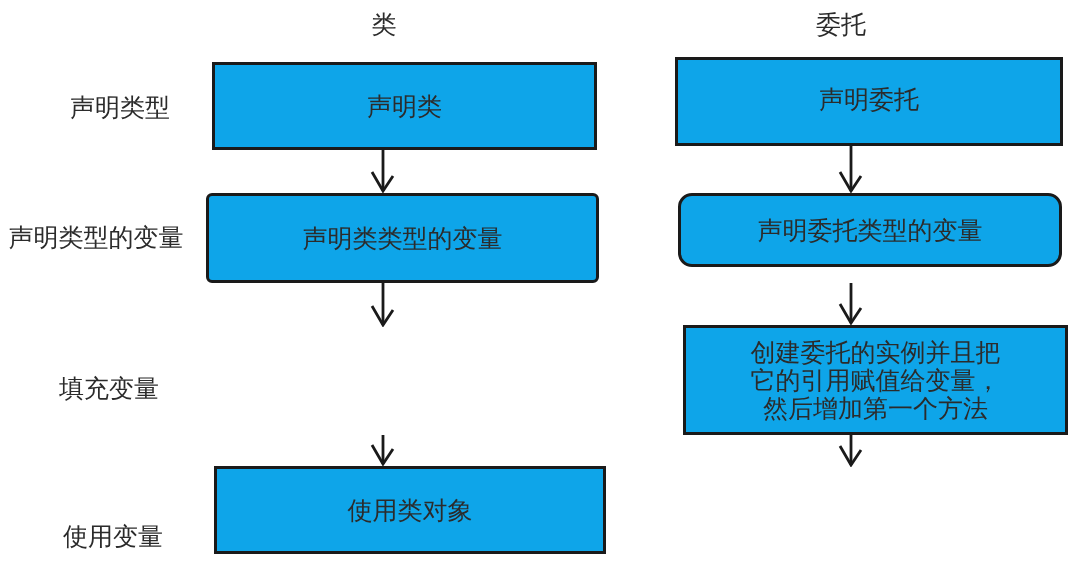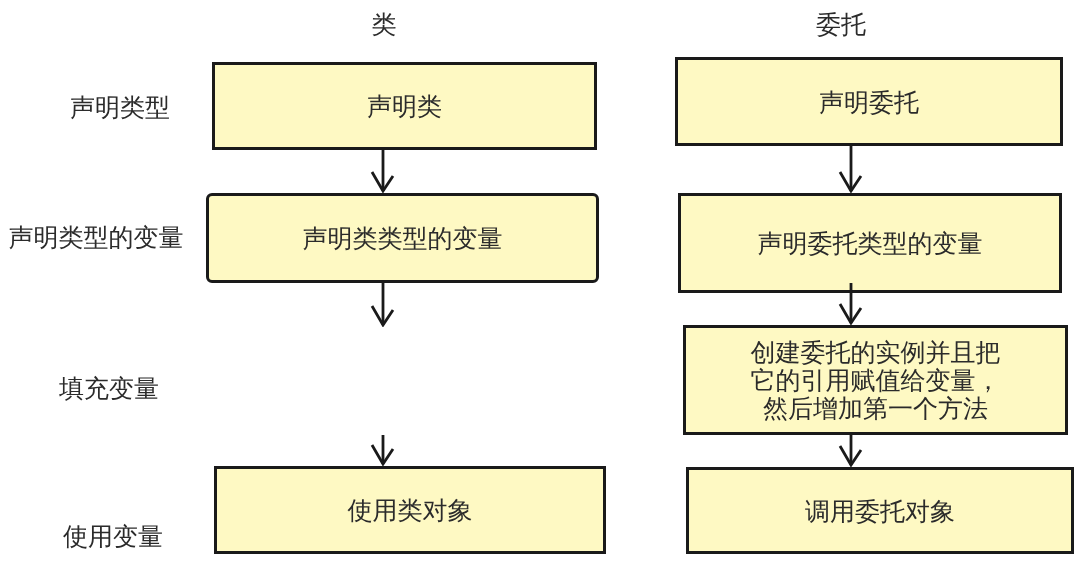--- a/index.html
+++ b/index.html
@@ -30,21 +30,21 @@
     font-size: 25px;
     line-height: 28px;
     white-space: nowrap;
     color: #2b2b2b;
     text-align: center;
   }
   .box {
     position: absolute;
     box-sizing: border-box;
     border: 3px solid #1a1a1a;
-    background: #fef9c3;
+    background: #0ea5e9;
     display: flex;
     align-items: center;
     justify-content: center;
     text-align: center;
     font-size: 25px;
     line-height: 28px;
     color: #2b2b2b;
     white-space: pre-line;
   }
   .arrow {
@@ -57,22 +57,22 @@
     fill: none;
     stroke-linecap: butt;
     stroke-linejoin: miter;
   }
   
   .box-l1 { left: 212px; top: 62px;  width: 385px; height: 88px;  }
   .box-l2 { left: 206px; top: 193px; width: 393px; height: 90px; border-radius: 6px;  }
   .box-l3 { left: 210px; top: 327px; width: 406px; height: 108px; }
   .box-l4 { left: 214px; top: 466px; width: 392px; height: 88px;  }
   
-  .box-r1 { left: 675px; top: 57px;  width: 388px; height: 89px;  }
-  .box-r2 { left: 678px; top: 193px; width: 384px; height: 100px;  }
+  .box-r1 { left: 675px; top: 57px;  width: 388px; height: 89px; font-family: Liberation Mono, monospace;  }
+  .box-r2 { left: 678px; top: 193px; width: 384px; height: 74px; border-radius: 14px;  }
   .box-r3 { left: 683px; top: 325px; width: 385px; height: 110px; }
   .box-r4 { left: 686px; top: 467px; width: 388px; height: 87px;  }
   
   .hdr-class    { left: 384px; top: 24px; }
   .hdr-delegate { left: 841px; top: 24px; }
   
   .lbl-1 { left: 120px; top: 107px; }
   .lbl-2 { left: 96px;  top: 237px; }
   .lbl-3 { left: 109px; top: 388px; }
   .lbl-4 { left: 113px; top: 536px; }
@@ -99,21 +99,20 @@
 
   <div class="box box-l1">声明类</div>
   <div class="box box-l2">声明类类型的变量</div>
   <div class="box box-l4">使用类对象</div>
 
   <div class="box box-r1">声明委托</div>
   <div class="box box-r2">声明委托类型的变量</div>
   <div class="box box-r3">创建委托的实例并且把
 它的引用赋值给变量，
 然后增加第一个方法</div>
-  <div class="box box-r4">调用委托对象</div>
 
   <svg class="arrow arr-l1" width="36" height="43" viewBox="0 0 36 43">
     <line x1="18" y1="0" x2="18" y2="41"></line>
     <polyline points="7,22 18,41 28,26"></polyline>
   </svg>
   <svg class="arrow arr-l2" width="36" height="44" viewBox="0 0 36 44">
     <line x1="18" y1="0" x2="18" y2="42"></line>
     <polyline points="7,23 18,42 28,27"></polyline>
   </svg>
   <svg class="arrow arr-l3" width="36" height="31" viewBox="0 0 36 31">

